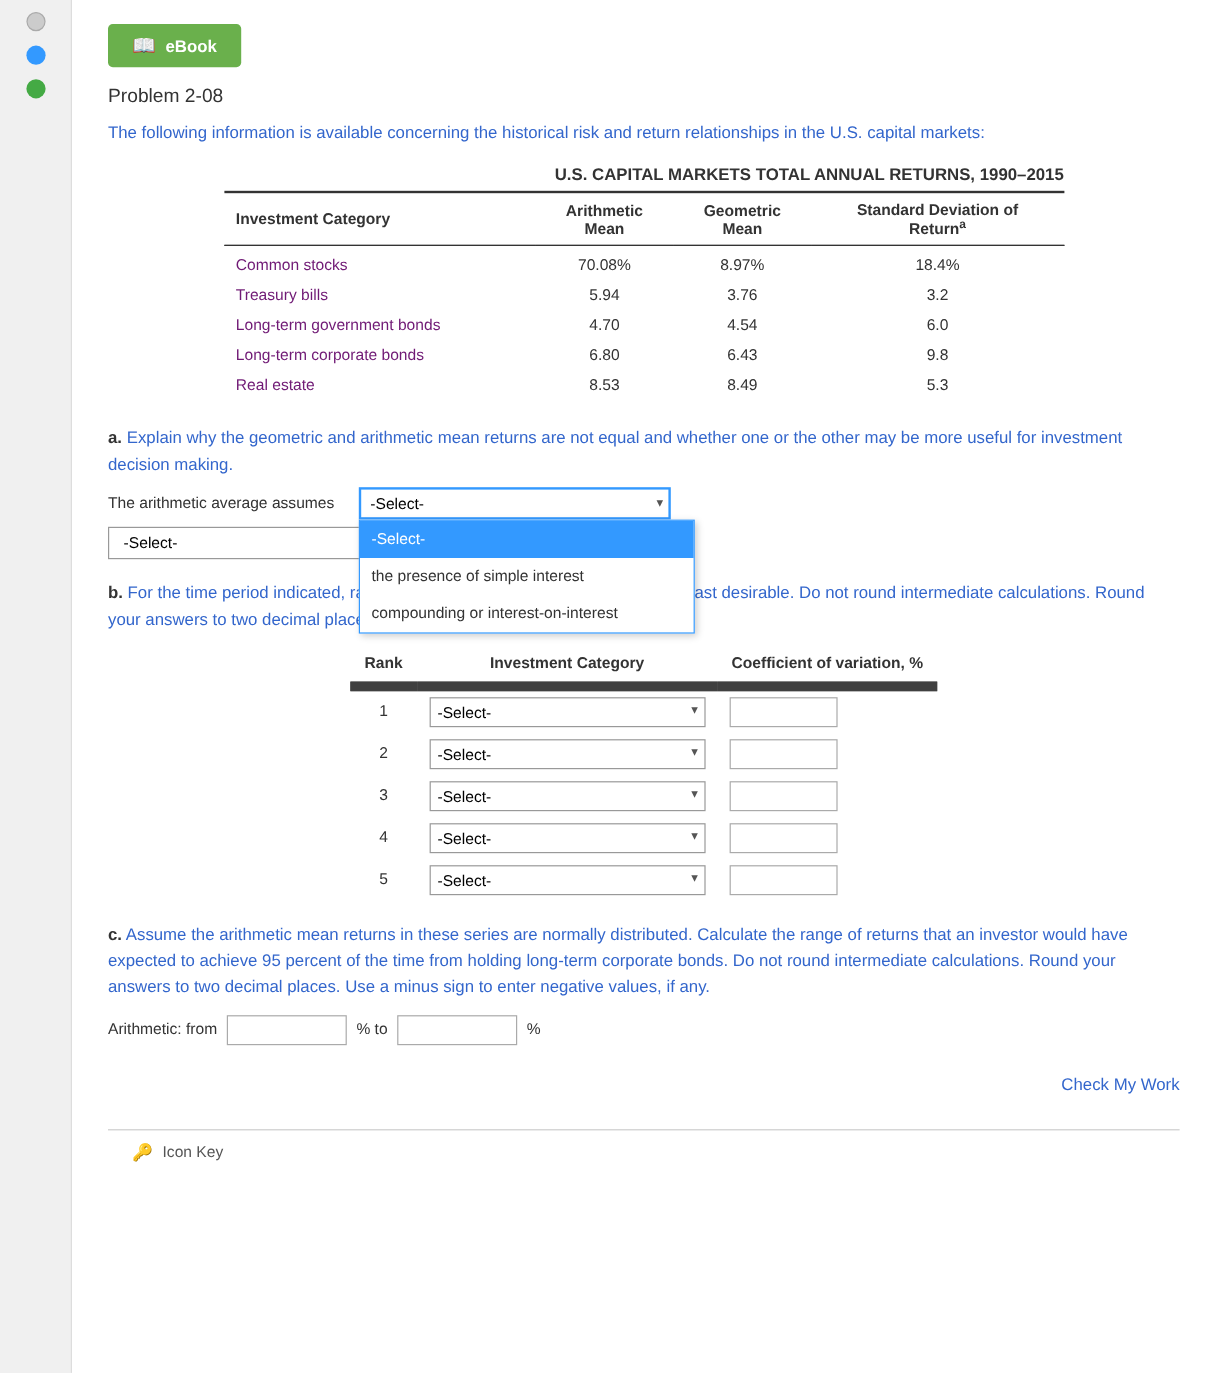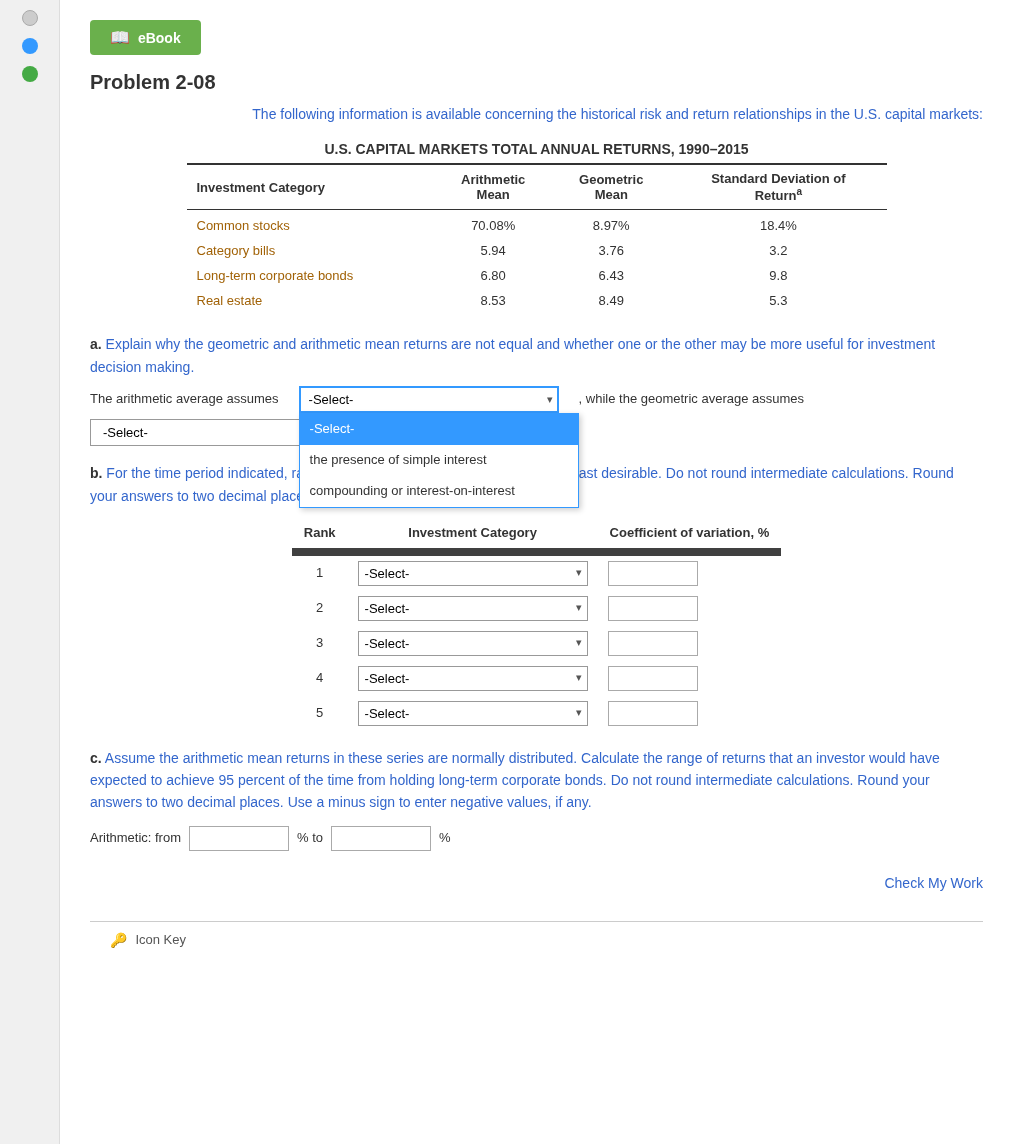--- a/index.html
+++ b/index.html
@@ -53,41 +53,40 @@
       font-size: 14px;
       margin-bottom: 16px;
       gap: 8px;
     }
 
     .ebook-icon {
       font-size: 16px;
     }
 
     .problem-title {
-      font-weight: bold;
-      font-size: 20px;
+      font-weight: normal;
+      font-size: 16px;
       margin-bottom: 10px;
     }
 
     .intro-text {
       color: #3366cc;
       margin-bottom: 16px;
       line-height: 1.5;
-      text-align: right;
     }
 
     .table-container {
       margin: 0 auto 20px auto;
       max-width: 700px;
     }
 
     .table-title {
       font-weight: bold;
       font-size: 14px;
-      text-align: center;
+      text-align: right;
       border-bottom: 2px solid #333;
       padding-bottom: 6px;
       margin-bottom: 0;
     }
 
     .data-table {
       width: 100%;
       border-collapse: collapse;
     }
 
@@ -101,21 +100,21 @@
     .data-table th.left-align {
       text-align: left;
     }
 
     .data-table td {
       padding: 5px 10px;
       font-size: 13px;
     }
 
     .data-table td.left-col {
-      color: #a16207;
+      color: #701a75;
     }
 
     .data-table td.center-col {
       text-align: center;
     }
 
     .data-table tbody tr:first-child td {
       padding-top: 8px;
     }
 
@@ -366,24 +365,30 @@
         </tr>
       </thead>
       <tbody>
         <tr>
           <td class="left-col">Common stocks</td>
           <td class="center-col">70.08%</td>
           <td class="center-col">8.97%</td>
           <td class="center-col">18.4%</td>
         </tr>
         <tr>
-          <td class="left-col">Category bills</td>
+          <td class="left-col">Treasury bills</td>
           <td class="center-col">5.94</td>
           <td class="center-col">3.76</td>
           <td class="center-col">3.2</td>
+        </tr>
+        <tr>
+          <td class="left-col">Long-term government bonds</td>
+          <td class="center-col">4.70</td>
+          <td class="center-col">4.54</td>
+          <td class="center-col">6.0</td>
         </tr>
         <tr>
           <td class="left-col">Long-term corporate bonds</td>
           <td class="center-col">6.80</td>
           <td class="center-col">6.43</td>
           <td class="center-col">9.8</td>
         </tr>
         <tr>
           <td class="left-col">Real estate</td>
           <td class="center-col">8.53</td>
@@ -411,21 +416,20 @@
         <span class="dropdown-arrow">▾</span>
 
         
         <div class="dropdown-menu">
           <div class="dropdown-menu-item selected-item">-Select-</div>
           <div class="dropdown-menu-item">the presence of simple interest</div>
           <div class="dropdown-menu-item">compounding or interest-on-interest</div>
         </div>
       </div>
 
-      <span class="inline-text">, while the geometric average assumes</span>
     </div>
 
     
     <div class="second-select-row">
       <select class="small-select">
         <option>-Select-</option>
         <option>compounding or interest-on-interest</option>
         <option>the presence of simple interest</option>
       </select>
     </div>

